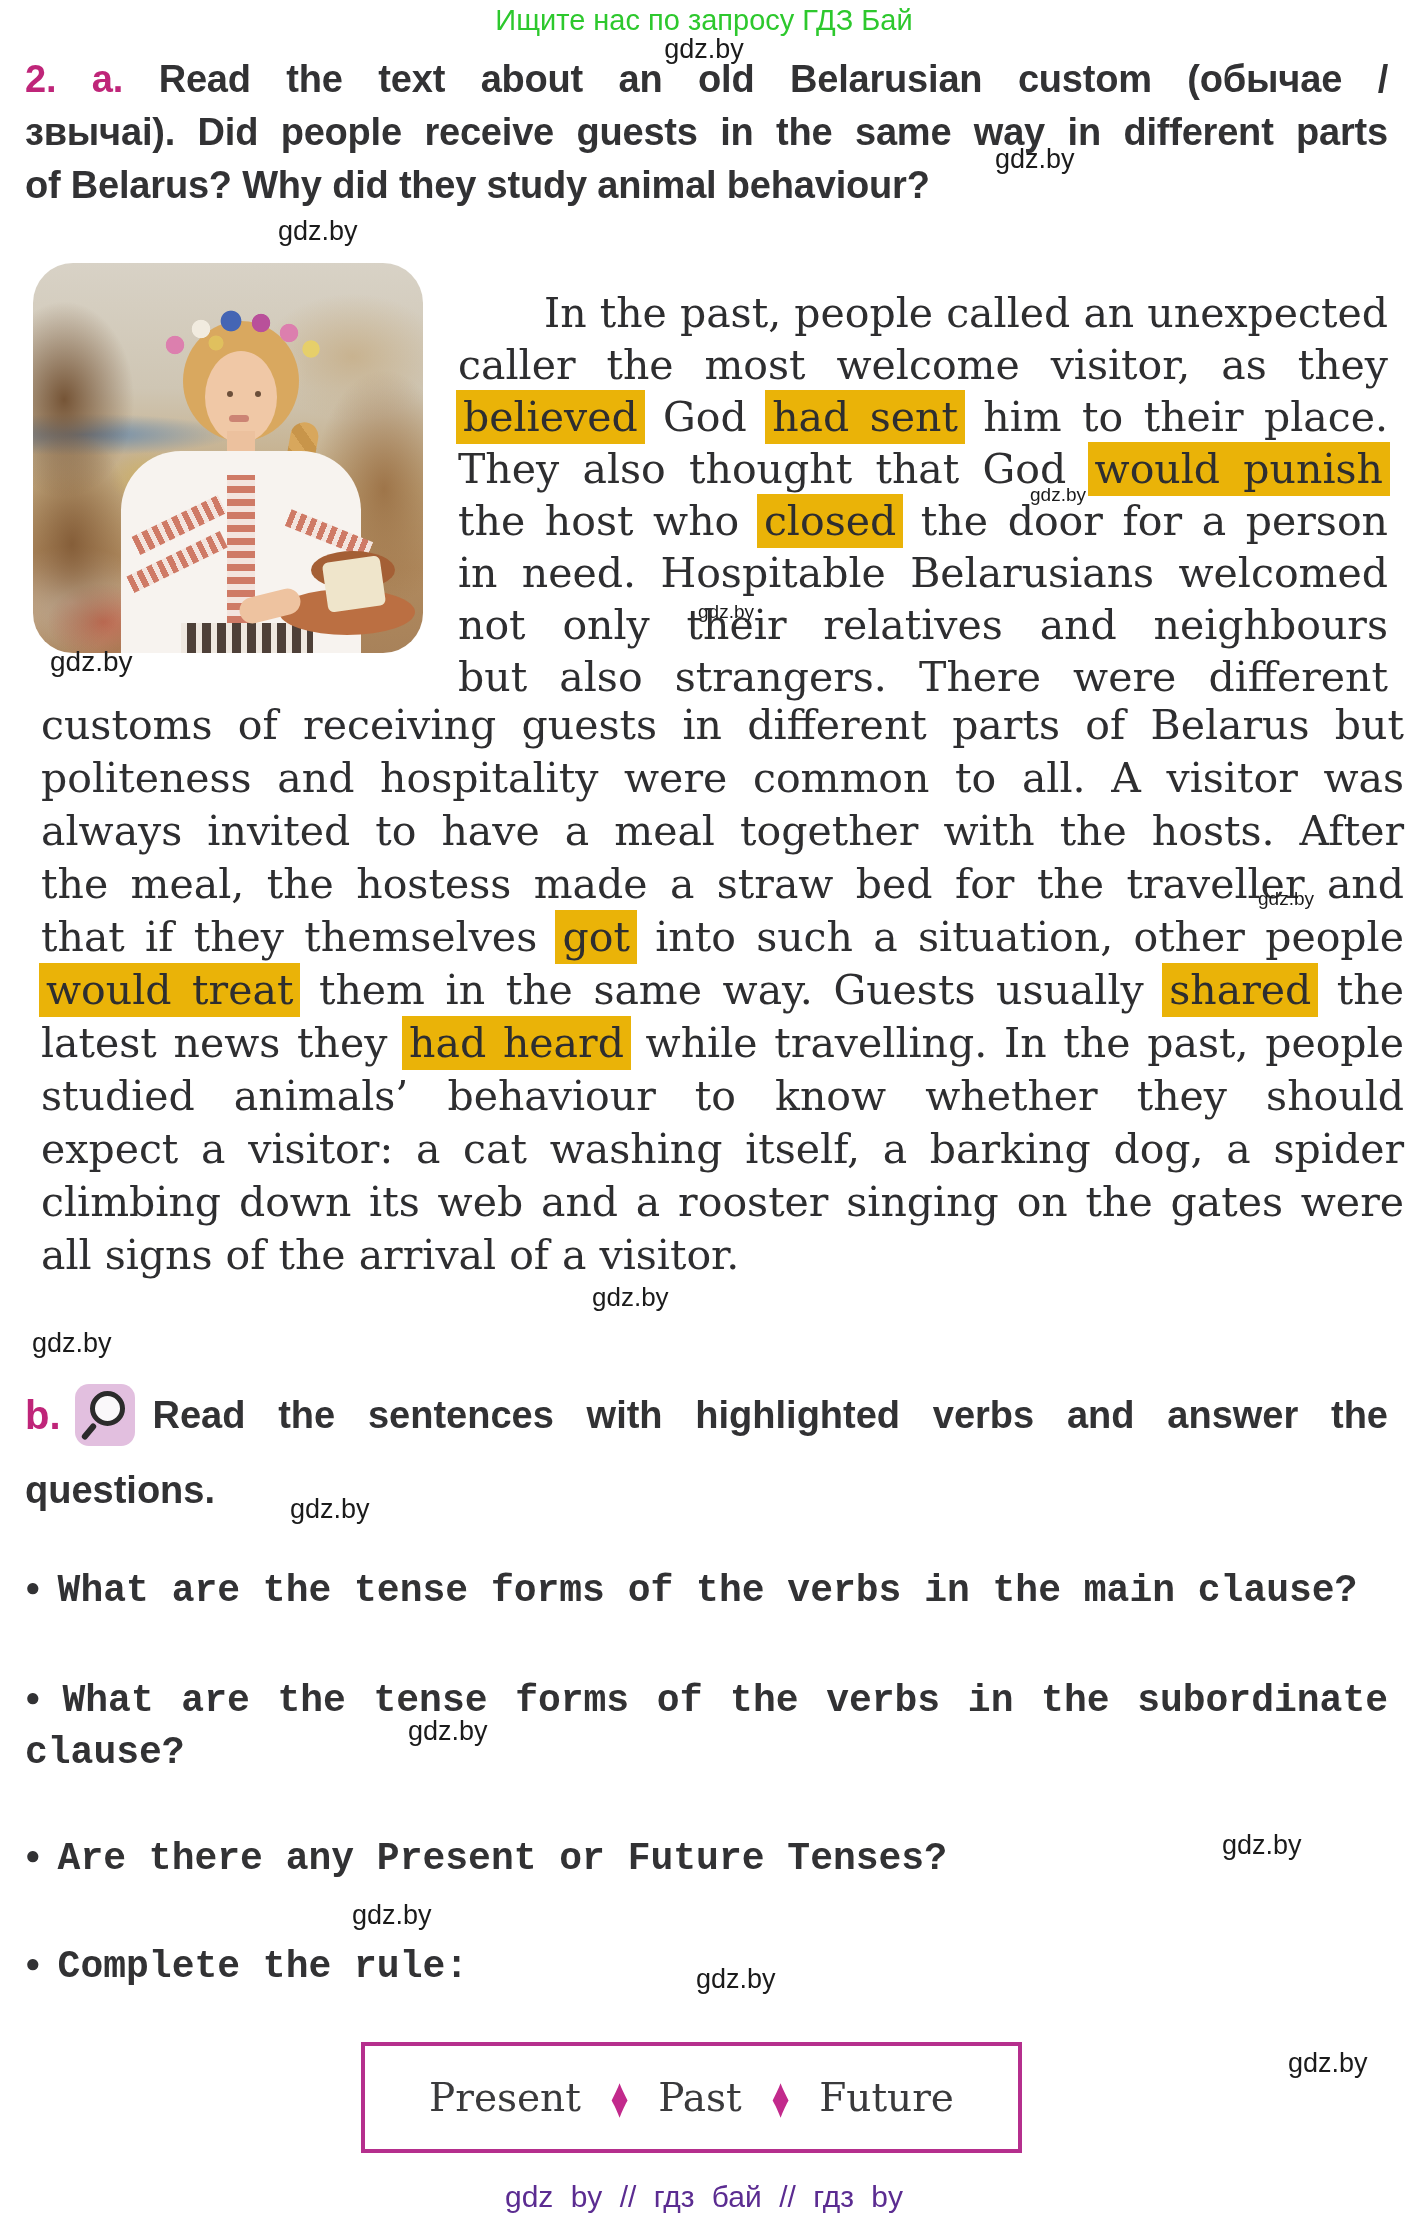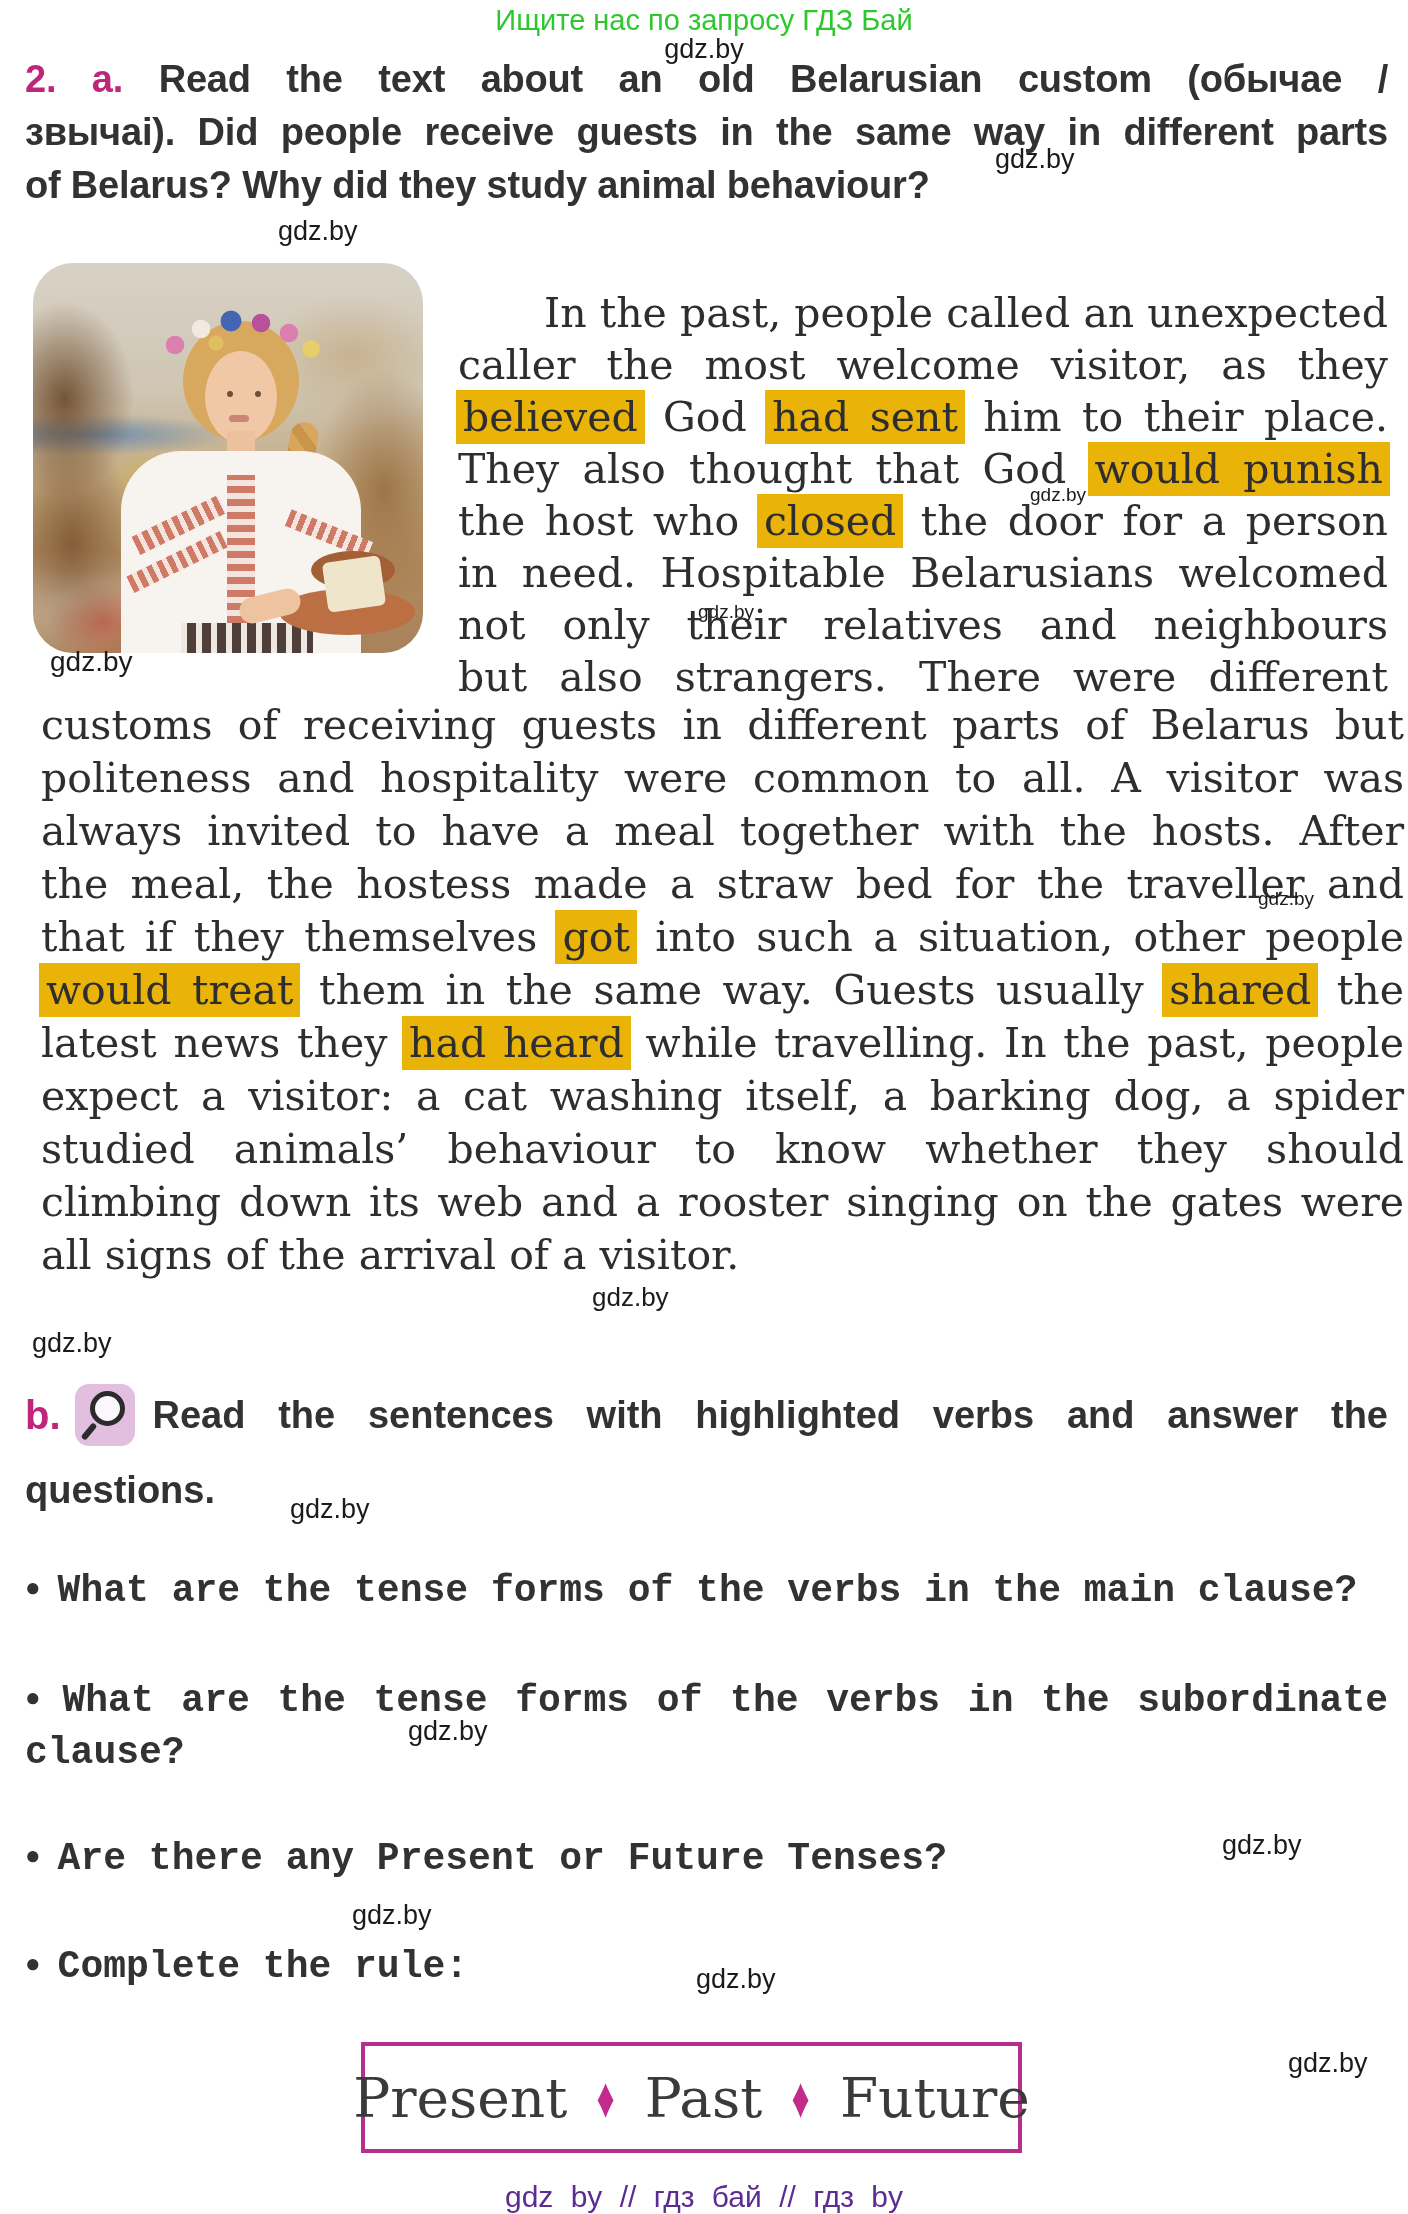--- a/index.html
+++ b/index.html
@@ -103,21 +103,21 @@
   .b-line2{font-size:38px;font-weight:700;color:#323234;margin-top:23px;}
 
   
   .bullet{position:absolute;left:25px;width:1363px;font-size:38px;font-weight:700;color:#323234;}
   .bullet .tl{height:52px;line-height:50px;font-family:Liberation Mono, monospace;}
   #bt1{top:1566px;} #bt2{top:1676px;} #bt3{top:1834px;} #bt4{top:1942px;}
 
   
   #rulebox{position:absolute;left:361px;top:2042px;width:653px;height:103px;border:4px solid #b52f8d;
            background:#ffffff;display:flex;align-items:center;justify-content:center;}
-  .rw{font-family:"DejaVu Serif","Liberation Serif",serif;font-size:55px;color:#3a3a3c;}
+  .rw{font-family:"DejaVu Serif","Liberation Serif",serif;font-size:39px;color:#3a3a3c;}
   .dia{color:#c22a8c;font-size:42px;margin:0 28px;transform:scale(0.85,1.35);display:inline-block;}
 </style>
 </head>
 <body>
 
 <div id="page">
 
   <div class="wm wm-banner">Ищите нас по запросу ГДЗ Бай</div>
   <div class="wm wm-top">gdz.by</div>
 
@@ -164,22 +164,22 @@
       <div class="tl just"><span>but also strangers. There were different</span></div>
     </div>
   <div id="bodyB" class="serif">
       <div class="tl just"><span>customs of receiving guests in different parts of Belarus but</span></div>
       <div class="tl just"><span>politeness and hospitality were common to all. A visitor was</span></div>
       <div class="tl just"><span>always invited to have a meal together with the hosts. After</span></div>
       <div class="tl just"><span>the meal, the hostess made a straw bed for the traveller and</span></div>
       <div class="tl just"><span>that if they themselves </span><span class="hl">got</span><span> into such a situation, other people</span></div>
       <div class="tl just"><span class="hl">would treat</span><span> them in the same way. Guests usually </span><span class="hl">shared</span><span> the</span></div>
       <div class="tl just"><span>latest news they </span><span class="hl">had heard</span><span> while travelling. In the past, people</span></div>
+      <div class="tl just"><span>studied animals’ behaviour to know whether they should</span></div>
       <div class="tl just"><span>expect a visitor: a cat washing itself, a barking dog, a spider</span></div>
-      <div class="tl just"><span>studied animals’ behaviour to know whether they should</span></div>
       <div class="tl just"><span>climbing down its web and a rooster singing on the gates were</span></div>
       <div class="tl"><span>all signs of the arrival of a visitor.</span></div>
     </div>
 
   <div class="wm w8">gdz.by</div>
   <div class="wm w9">gdz.by</div>
   <div class="wm w10">gdz.by</div>
 
   <div id="taskb">
     <div class="row1">

